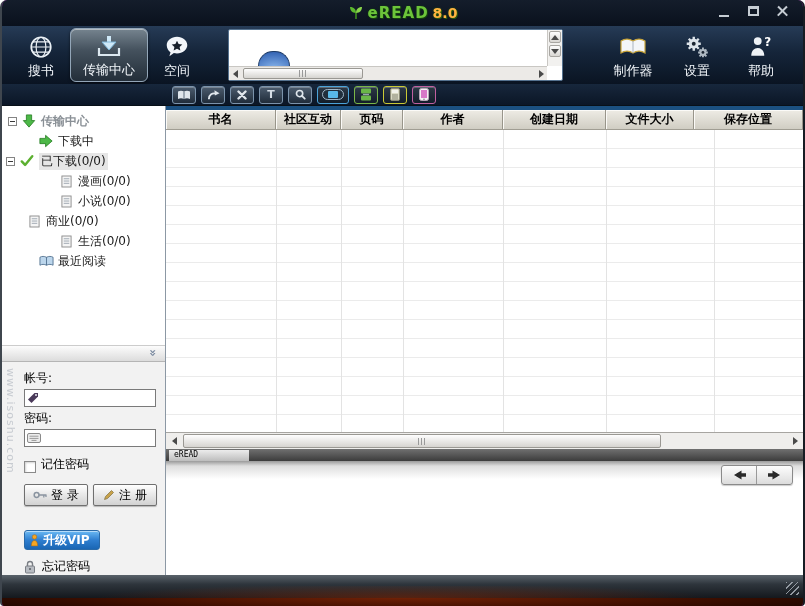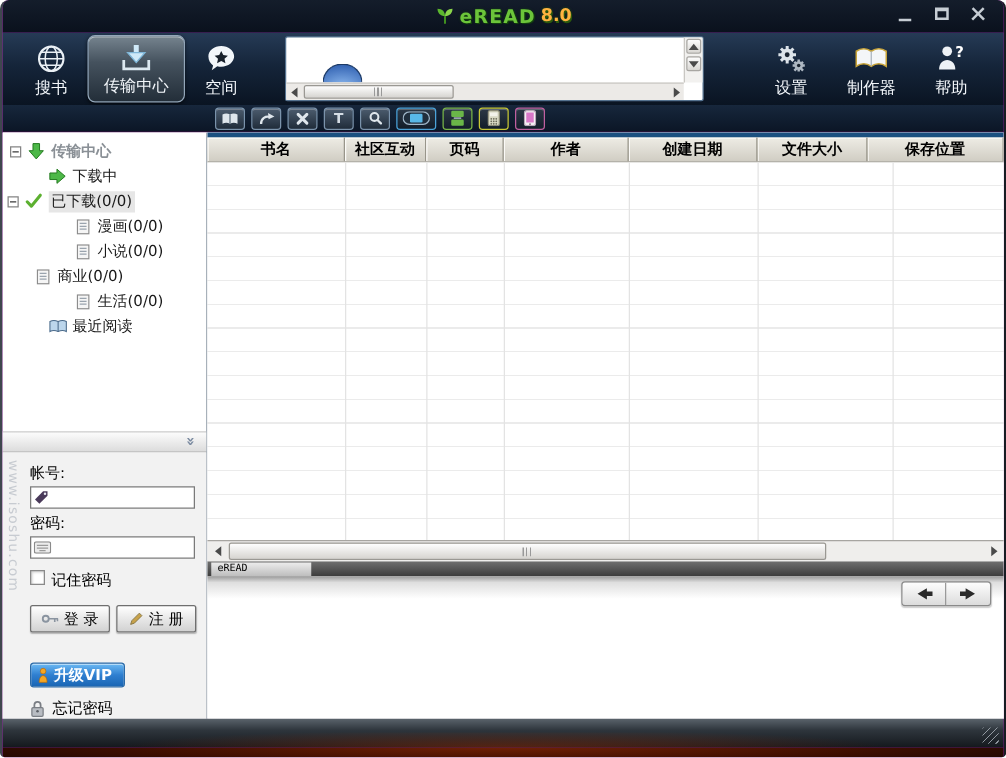--- a/index.html
+++ b/index.html
@@ -103,21 +103,21 @@
 
   .login{ flex:1; background:#f2f2f2; position:relative; padding:5px 8px 0 22px; font-size:12px; color:#000; }
   .watermark{ position:absolute; left:2px; top:6px; writing-mode:vertical-rl; color:#c7cbd1;
     font-size:11px; letter-spacing:1px; }
   .flabel{ margin:3px 0 2px; }
   .input-wrap{ position:relative; width:132px; }
   .input-wrap .in-icon{ position:absolute; left:3px; top:3px; }
   .login input[type=text],.login input[type=password]{
     width:132px; height:18px; border:1px solid #7a7a7a; background:#fff; padding:0 3px 0 19px;
     font-size:12px; }
-  .cbrow{ display:flex; align-items:flex-start; margin-top:9px; gap:5px;font-family:Liberation Serif, serif; }
+  .cbrow{ display:flex; align-items:flex-end; margin-top:9px; gap:5px;font-family:Liberation Serif, serif; }
   .cb{ width:12px; height:12px; border:1px solid #8a8a8a; background:#fff; flex:none;
     box-shadow:inset 1px 1px 2px rgba(0,0,0,.18); }
   .btnrow{ display:flex; gap:5px; margin-top:11px; }
   .lbtn{ width:67px; height:22px; border:1px solid #6f6f6f; border-radius:2px;
     background:linear-gradient(#ffffff,#eaeaea 45%,#d2d2d2); font-size:12px; color:#000;
     display:flex; align-items:center; justify-content:center; gap:4px; cursor:default;
     box-shadow:0 1px 1px rgba(0,0,0,.25); }
   .vip{ margin-top:24px; width:76px; height:20px; border:1px solid #2a6aa8; border-radius:3px;
     background:linear-gradient(#6cbaf4,#2f7fd0 50%,#1a66b4); color:#fff; font-weight:bold; font-size:12px;
     display:flex; align-items:center; gap:4px; padding:0 5px; cursor:default;
@@ -240,48 +240,48 @@
         <span class="panel-thumb">
             <span class="grip"></span>
           </span>
         <span class="ha right">
             <span class="tri-right"></span>
           </span>
       </div>
     </div>
 
     <div class="toolbar-right">
+      <div class="tbtn" style="width:64px;">
+        <span class="ticon">
+          <svg width="30" height="22" viewBox="0 0 30 22">
+              <path d="M3 5c4-2.6 8-2.6 12 0 4-2.6 8-2.6 12 0v12c-4-2.6-8-2.6-12 0-4-2.6-8-2.6-12 0z" fill="#f4f6f8" stroke="#c8a43a" stroke-width="1.2"></path>
+              <path d="M15 5v12" stroke="#aab4be" stroke-width="1"></path>
+            </svg>
+        </span>
+        <span class="tlabel">制作器</span>
+      </div>
       <div class="tbtn" style="width:64px;">
         <span class="ticon">
           <svg width="26" height="26" viewBox="0 0 24 24">
               <g stroke="#dde4ea" stroke-width="2.2">
                 <path d="M9 2.5v13M2.5 9h13M4.4 4.4l9.2 9.2M13.6 4.4L4.4 13.6"></path>
               </g>
               <circle cx="9" cy="9" r="4.6" fill="#dde4ea"></circle>
               <circle cx="9" cy="9" r="1.8" fill="#1a2430"></circle>
               <g stroke="#aeb8c2" stroke-width="1.8">
                 <path d="M17.5 12.5v9M13 17h9M14.3 14.3l6.4 6.4M20.7 14.3l-6.4 6.4"></path>
               </g>
               <circle cx="17.5" cy="17" r="3.2" fill="#aeb8c2"></circle>
               <circle cx="17.5" cy="17" r="1.3" fill="#1a2430"></circle>
             </svg>
         </span>
         <span class="tlabel">设置</span>
       </div>
       <div class="tbtn" style="width:64px;">
         <span class="ticon">
-          <svg width="30" height="22" viewBox="0 0 30 22">
-              <path d="M3 5c4-2.6 8-2.6 12 0 4-2.6 8-2.6 12 0v12c-4-2.6-8-2.6-12 0-4-2.6-8-2.6-12 0z" fill="#f4f6f8" stroke="#c8a43a" stroke-width="1.2"></path>
-              <path d="M15 5v12" stroke="#aab4be" stroke-width="1"></path>
-            </svg>
-        </span>
-        <span class="tlabel">制作器</span>
-      </div>
-      <div class="tbtn" style="width:64px;">
-        <span class="ticon">
           <svg width="26" height="26" viewBox="0 0 24 24">
               <circle cx="9" cy="6.5" r="3.6" fill="#eef2f6"></circle>
               <path d="M3 20c0-4.4 2.7-7 6-7s6 2.6 6 7z" fill="#eef2f6"></path>
               <text x="15" y="11" font-size="11" font-weight="bold" fill="#ffffff">?</text>
             </svg>
         </span>
         <span class="tlabel">帮助</span>
       </div>
     </div>
   </div>

